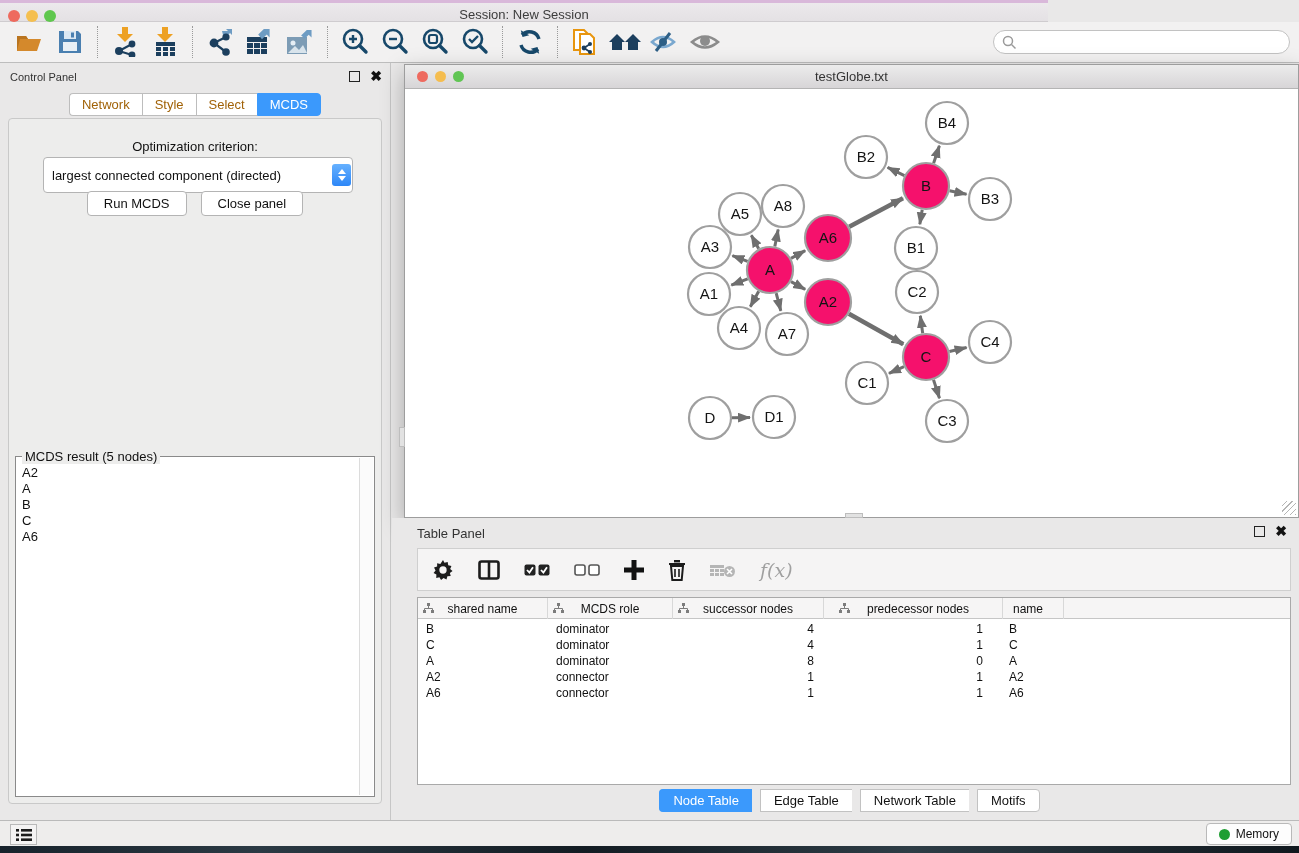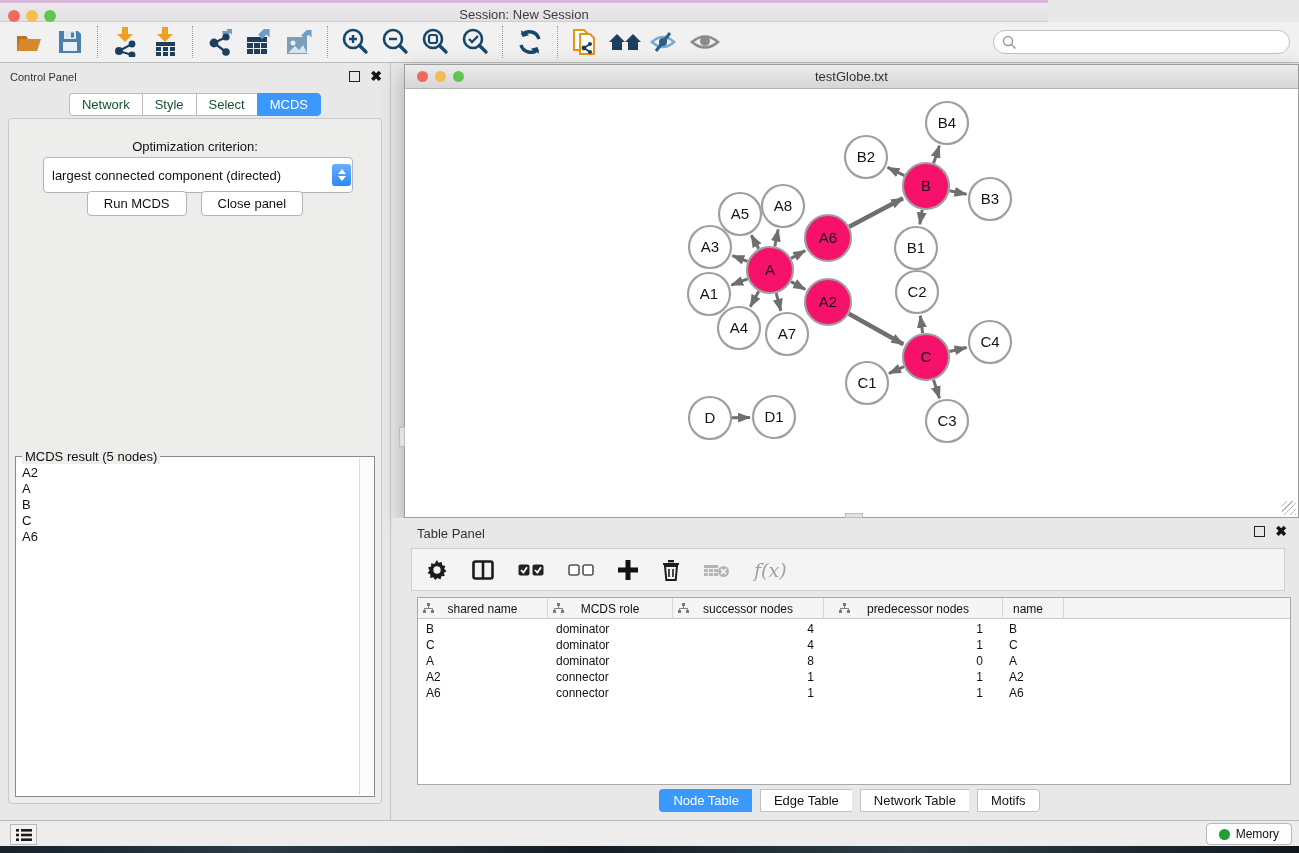--- a/index.html
+++ b/index.html
@@ -25,21 +25,21 @@
     border:1px solid #c2c2c2; border-radius:12px; display:flex; align-items:center; padding-left:8px; }
 
   
   .cpanel { position:absolute; left:0; top:63px; width:391px; height:757px; background:#e9e8e8; border-right:1px solid #c6c6c6; }
   .cpanel-head { position:absolute; left:10px; top:8px; font-size:11px; color:#333; }
   .panel-icons { position:absolute; top:8px; display:flex; gap:10px; align-items:center; }
   .cpanel .panel-icons { right:8px; }
   .float-ic { width:11px; height:11px; border:1.5px solid #222; background:transparent; }
   .close-ic { font-size:14px; font-weight:bold; color:#111; line-height:11px; }
   .ctabs { position:absolute; left:0; right:0; top:30px; display:flex; justify-content:center; }
-  .ctab { font-size:13px; padding:3px 12px; background:#fff; border:1px solid #bdbdbd; border-right:none; color:#14532d; }
+  .ctab { font-size:13px; padding:3px 12px; background:#fff; border:1px solid #bdbdbd; border-right:none; color:#a16207; }
   .ctab:first-child { border-radius:4px 0 0 4px; }
   .ctab:last-child { border-radius:0 4px 4px 0; border-right:1px solid #bdbdbd; }
   .ctab.active { background:#3b99fc; border-color:#3b99fc; color:#fff; }
   .cbody { position:absolute; left:8px; right:8px; top:55px; bottom:16px; background:#ededec; border:1px solid #c9c9c9; border-radius:4px; }
   .optlabel { position:absolute; left:0; right:0; top:20px; text-align:center; font-size:13px; color:#111; }
   .selectbox { position:absolute; left:34px; right:28px; top:38px; height:36px; background:#fff; border:1px solid #b4b4b4;
     border-radius:4px; display:flex; align-items:center; }
   .selectbox .val { flex:1; font-size:13px; color:#111; padding-left:8px; white-space:nowrap; overflow:hidden; }
   .stepper { width:19px; height:22px; margin-right:1px; background:linear-gradient(#66b1ff,#2e87f7); border-radius:3px;
     display:flex; flex-direction:column; align-items:center; justify-content:center; gap:2px; }
@@ -66,21 +66,21 @@
   .netcanvas { position:absolute; left:1px; top:25px; right:1px; bottom:1px; background:#fff; }
   .vthumb { position:absolute; left:-6px; top:362px; width:6px; height:20px; background:#e2e2e2; border:1px solid #bdbdbd; }
   .hthumb { position:absolute; left:440px; bottom:-1px; width:18px; height:5px; background:#e2e2e2; border:1px solid #bdbdbd; }
   .grip { position:absolute; right:2px; bottom:2px; width:14px; height:14px;
     background:repeating-linear-gradient(135deg, transparent 0 3px, #b5b5b5 3px 4px); }
 
   
   .tpanel { position:absolute; left:392px; top:518px; width:907px; height:302px; background:#e9e8e8; }
   .tpanel-head { position:absolute; left:25px; top:8px; font-size:13px; color:#333; }
   .tpanel .panel-icons { right:12px; }
-  .ttoolbar { position:absolute; left:19px; top:30px; width:874px; height:43px; background:#f5f4f4;
+  .ttoolbar { position:absolute; left:25px; top:30px; width:874px; height:43px; background:#f5f4f4;
     border:1px solid #cfcfcf; display:flex; align-items:center; padding-left:14px; gap:24px; }
   .fx { font-family:"DejaVu Serif", serif; font-style:italic; font-size:19px; color:#a0a0a0; }
   .dtable { position:absolute; left:25px; top:79px; width:874px; height:188px; background:#fff; border:1px solid #a9a9a9; }
   .thead { position:absolute; left:0; top:0; right:0; height:21px; background:#f6f5f5; border-bottom:1px solid #c6c6c6; }
   .hcell { position:absolute; top:0; height:21px; border-right:1px solid #d8d8d8; font-size:12px; color:#111;
     display:flex; align-items:center; justify-content:center; }
   .hcell .tree { position:absolute; left:5px; top:5px; }
   .tbody .trow { position:relative; height:16px; }
   .tbody { position:absolute; left:0; top:23px; right:0; bottom:0; overflow:hidden; }
   .tcell { position:absolute; top:0; font-size:12px; color:#111; line-height:16px; white-space:nowrap; }

